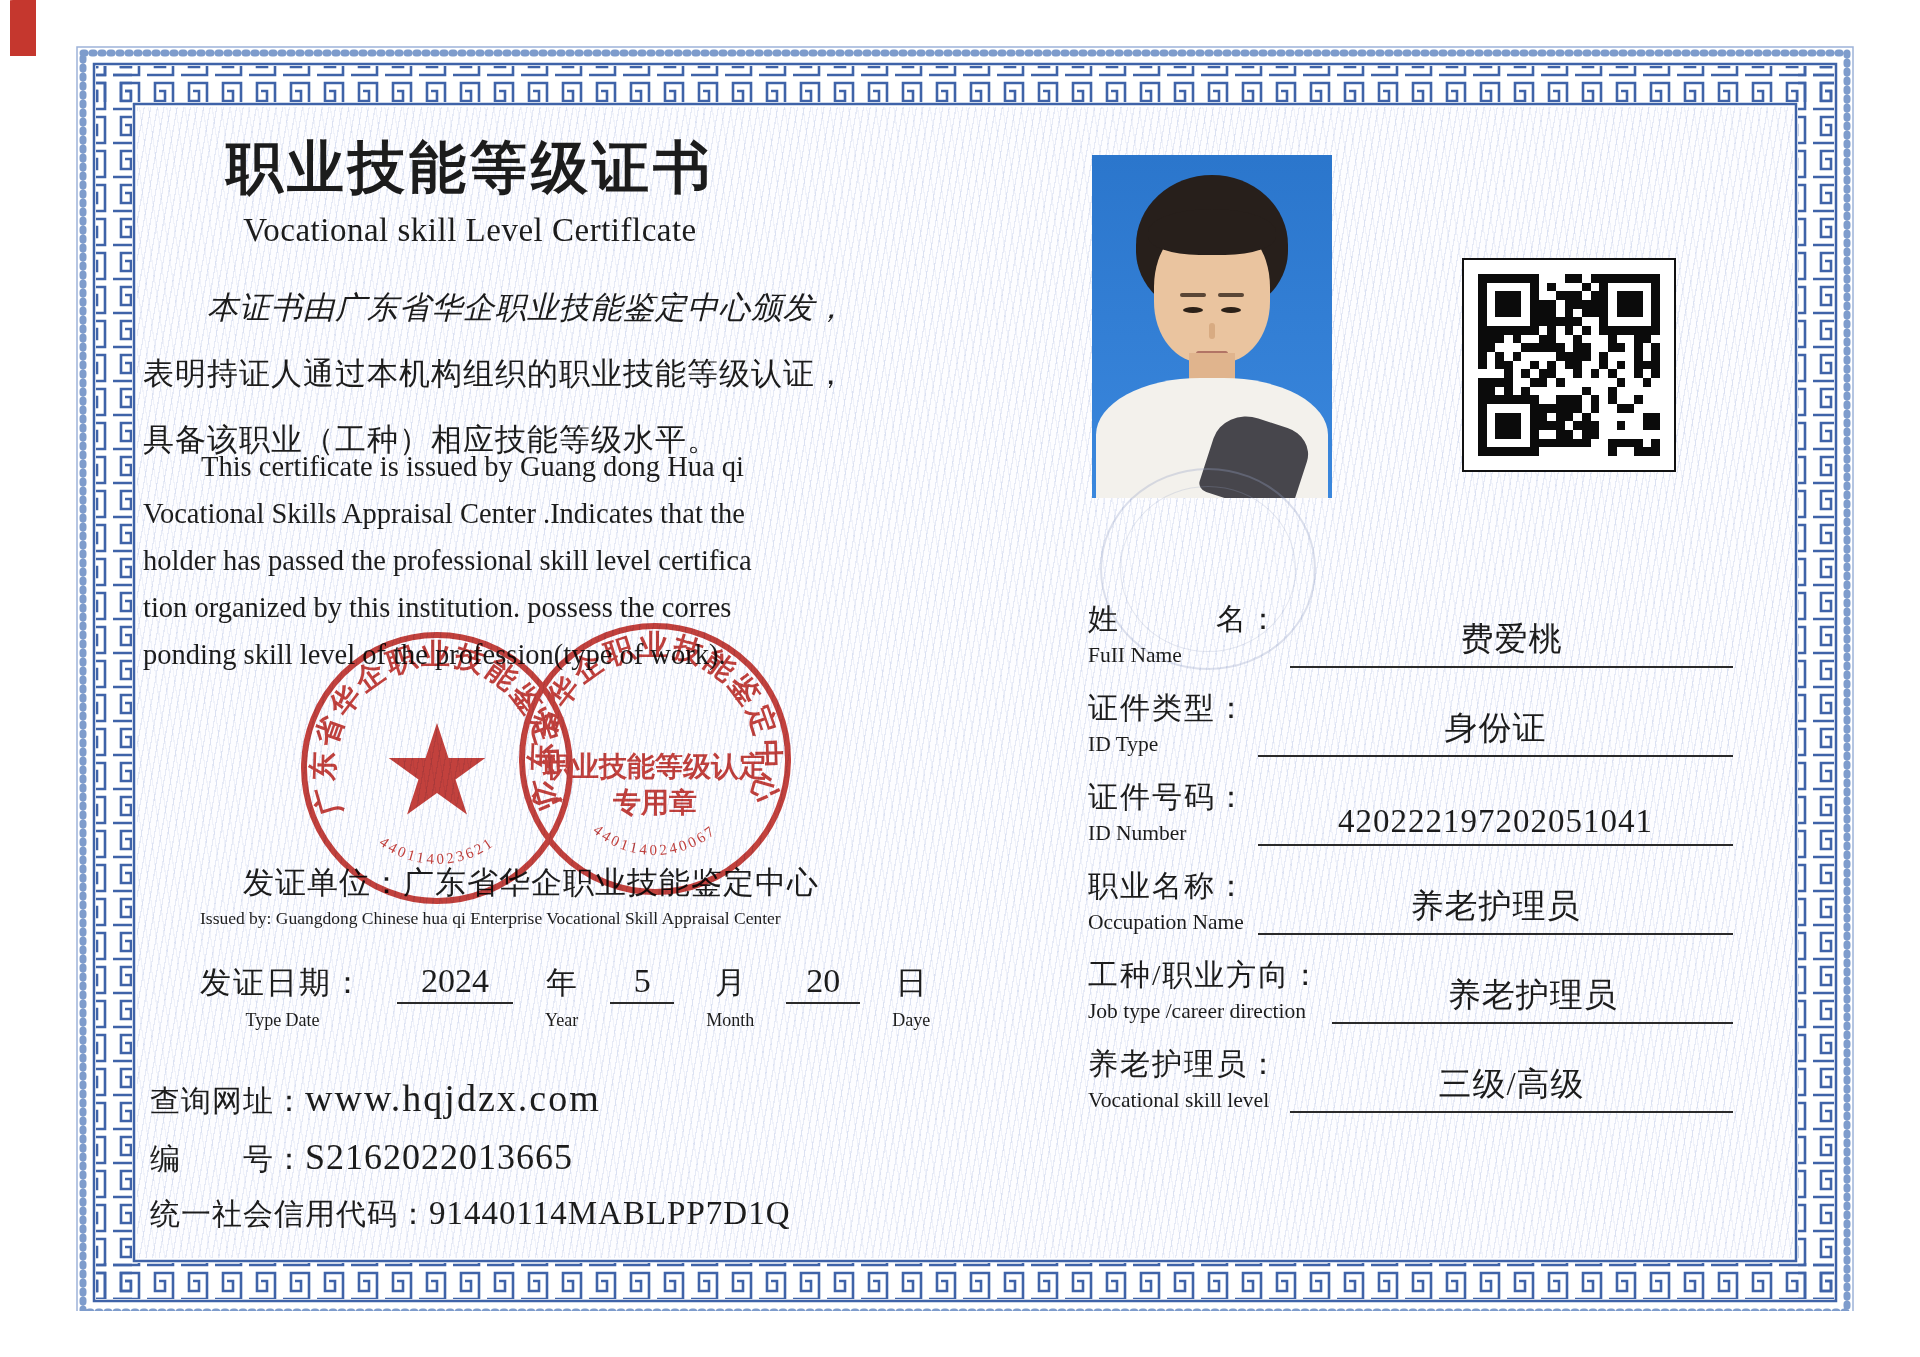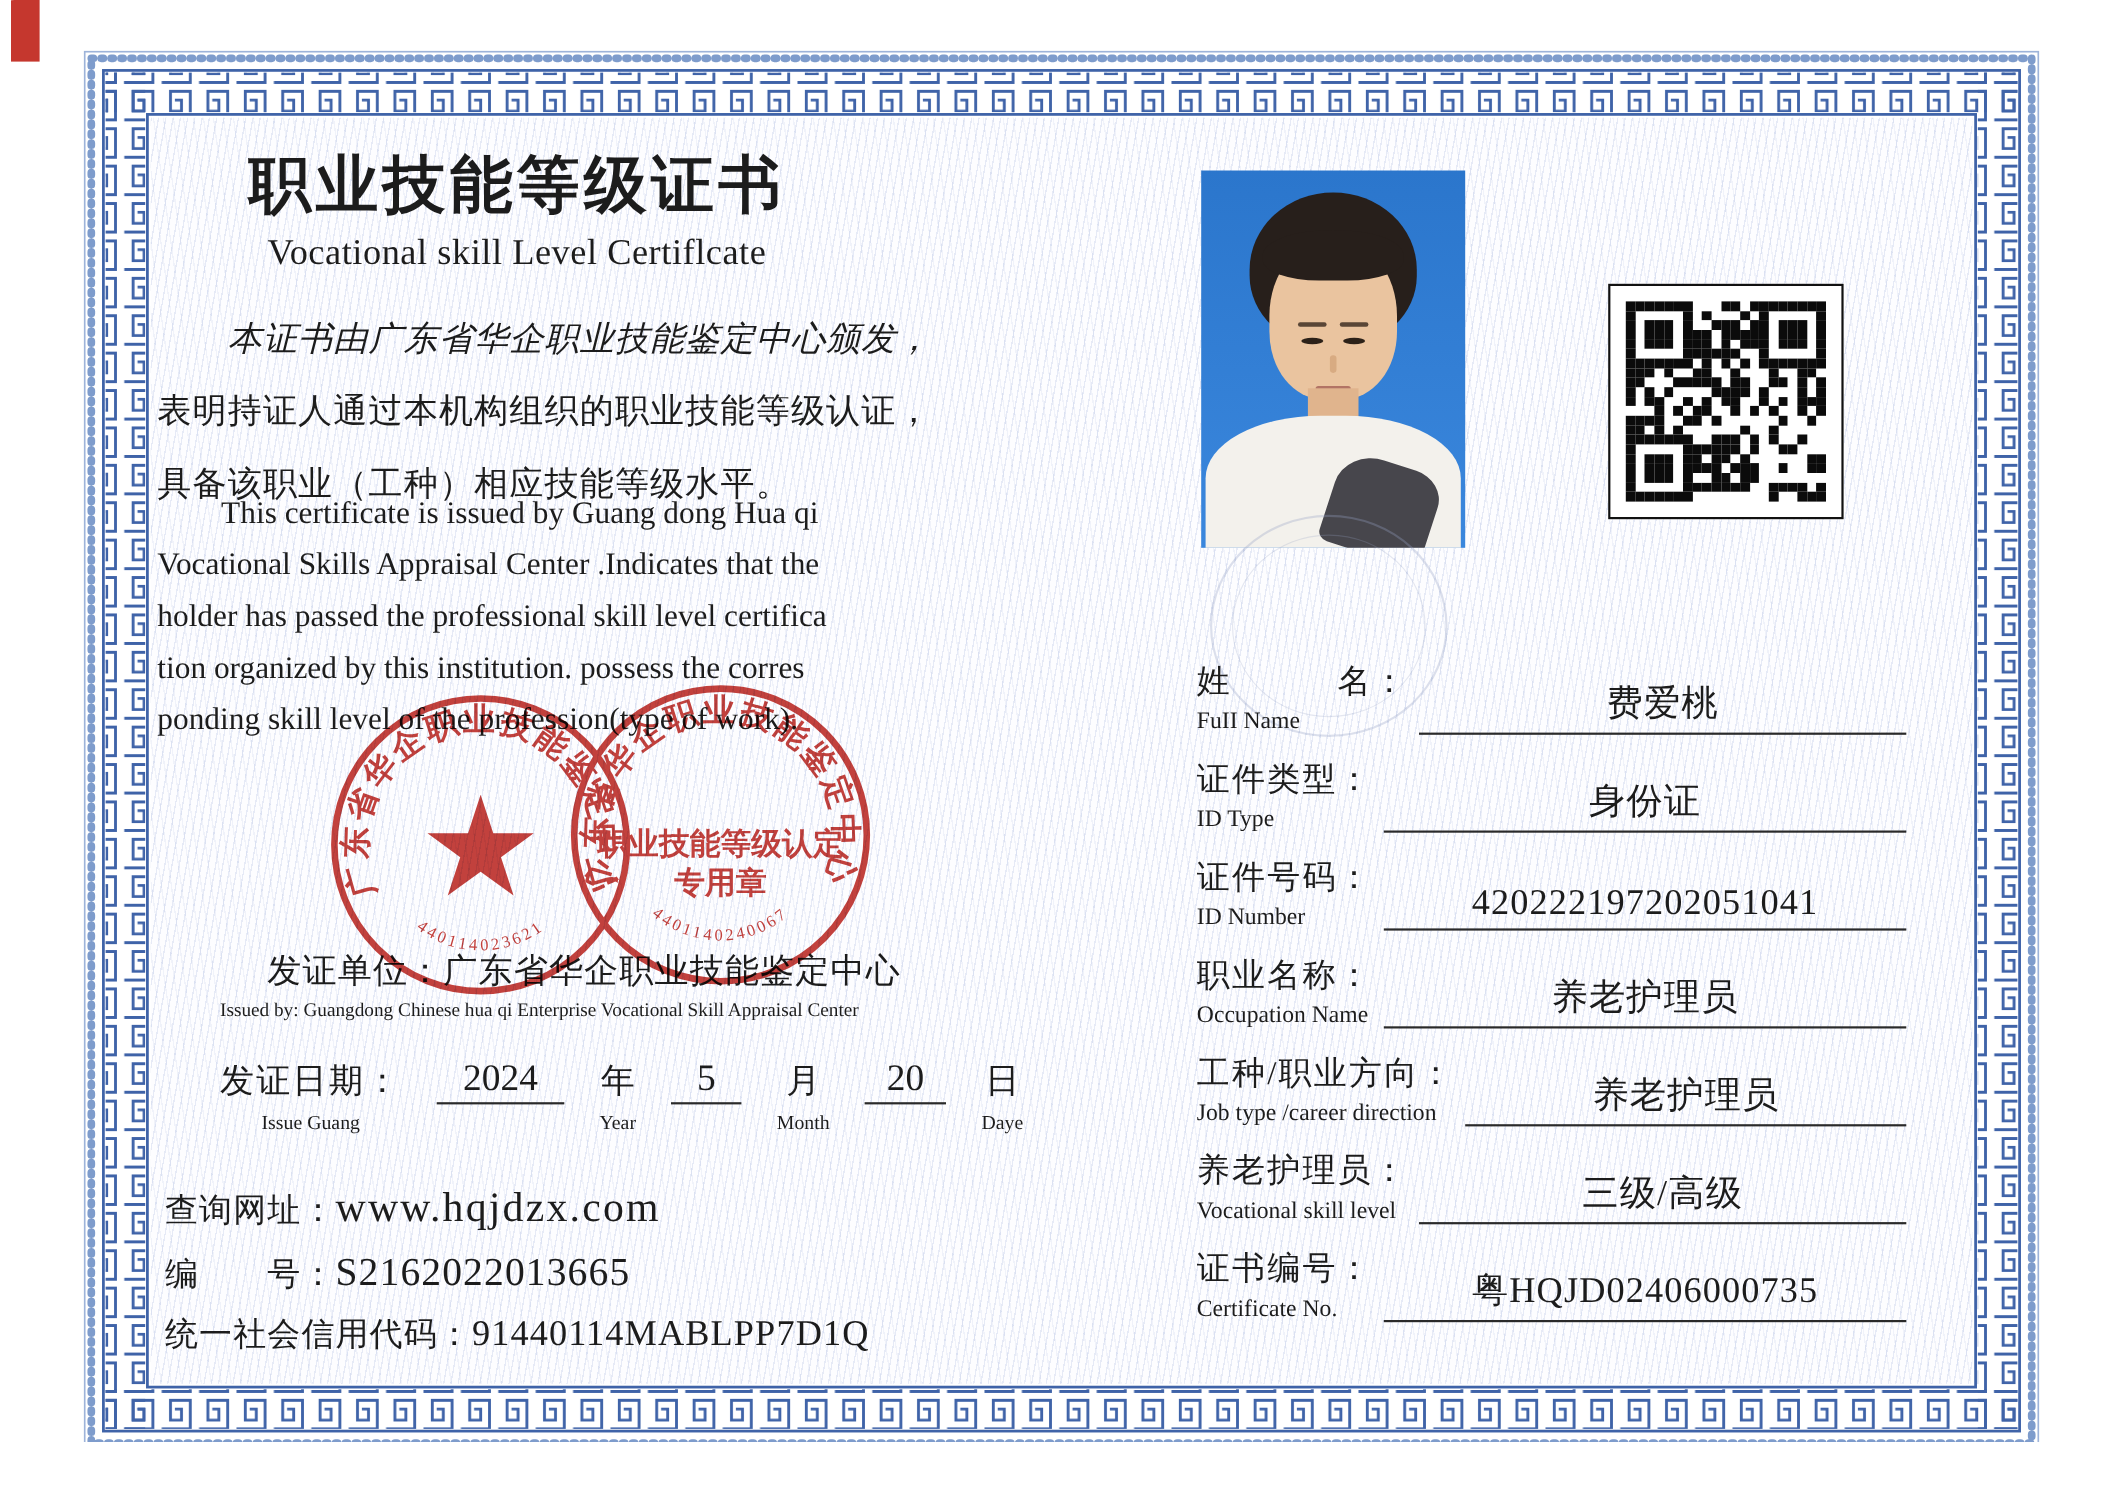--- a/index.html
+++ b/index.html
@@ -116,21 +116,21 @@
     <div>tion organized by this institution. possess the corres</div>
     <div>ponding  skill level of the profession(type of  work).</div>
   </div>
 
   <div class="issuer-cn"><span>发证单位：</span><span>广东省华企职业技能鉴定中心</span></div>
   <div class="issuer-en">Issued by: Guangdong Chinese hua qi Enterprise Vocational Skill Appraisal Center</div>
 
   <div class="date-row">
     <div class="dstack">
       <span class="dlab">发证日期：</span>
-      <span class="den">Issue Guang</span>
+      <span class="den">Type Date</span>
     </div>
     <div class="dstack">
       <span class="dval w110">2024</span>
     </div>
     <div class="dstack">
       <span class="dunit">年</span>
       <span class="den">Year</span>
     </div>
     <div class="dstack">
       <span class="dval w60">5</span>
@@ -684,22 +684,15 @@
       </div>
       <div class="fval">养老护理员</div>
     </div>
     <div class="frow">
       <div class="flabels">
         <span class="fcn">养老护理员：</span>
         <span class="fen">Vocational skill level</span>
       </div>
       <div class="fval">三级/高级</div>
     </div>
-    <div class="frow">
-      <div class="flabels">
-        <span class="fcn">证书编号：</span>
-        <span class="fen">Certificate No.</span>
-      </div>
-      <div class="fval">粤HQJD02406000735</div>
-    </div>
   </div>
 
 </div>
 
 </body></html>

